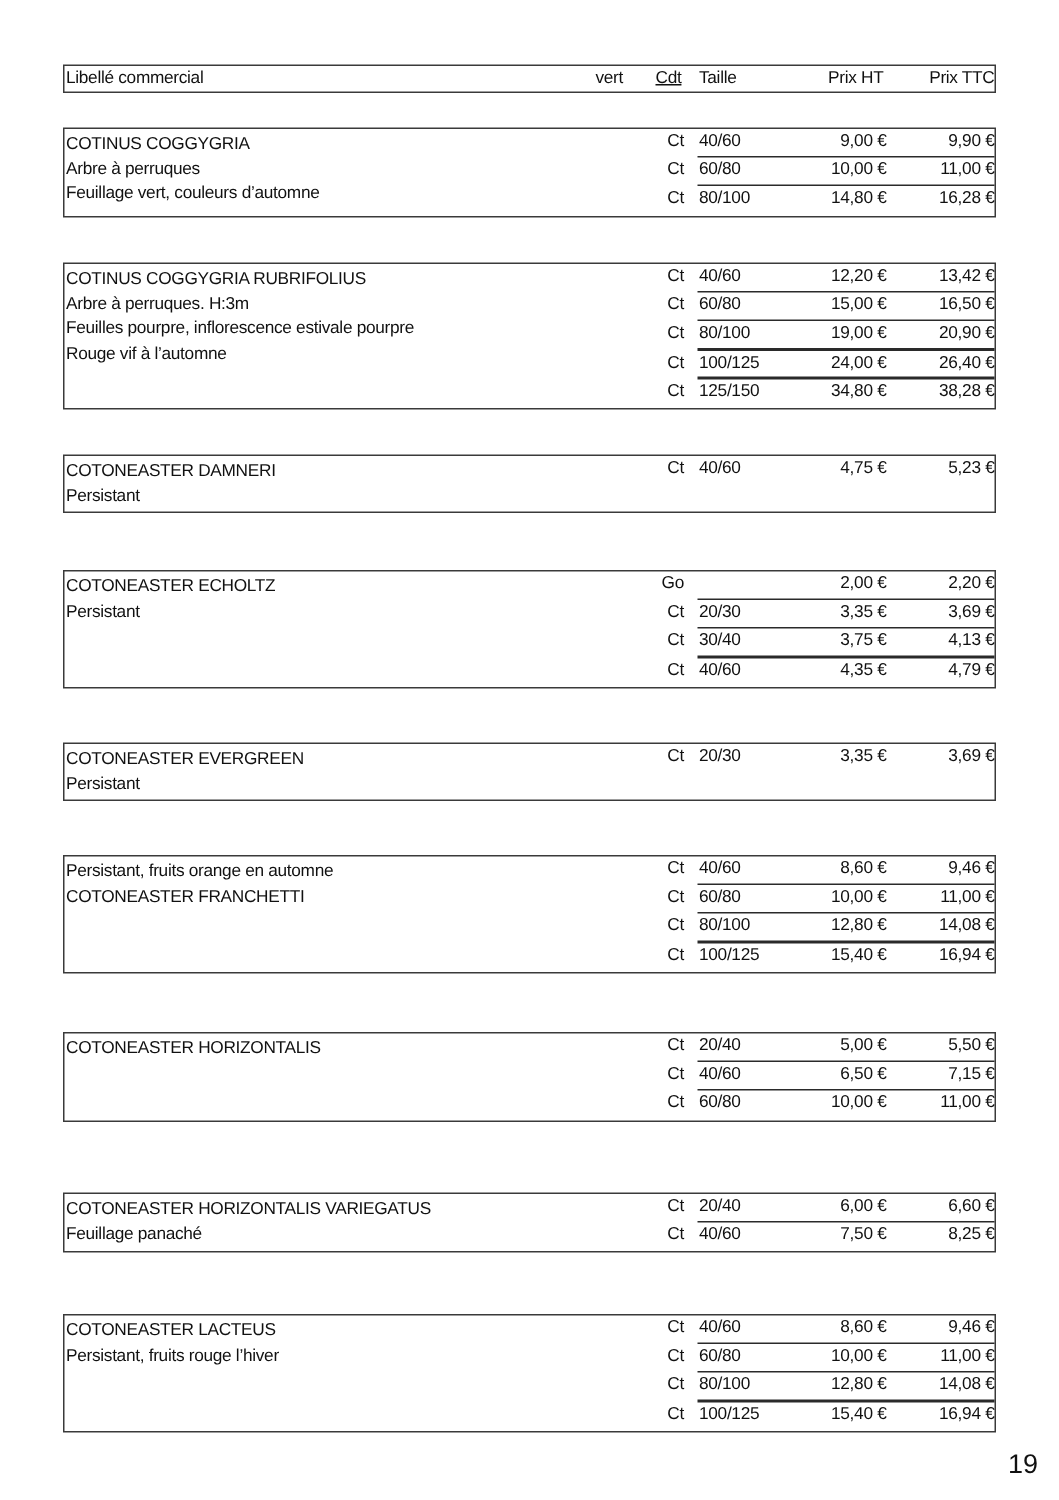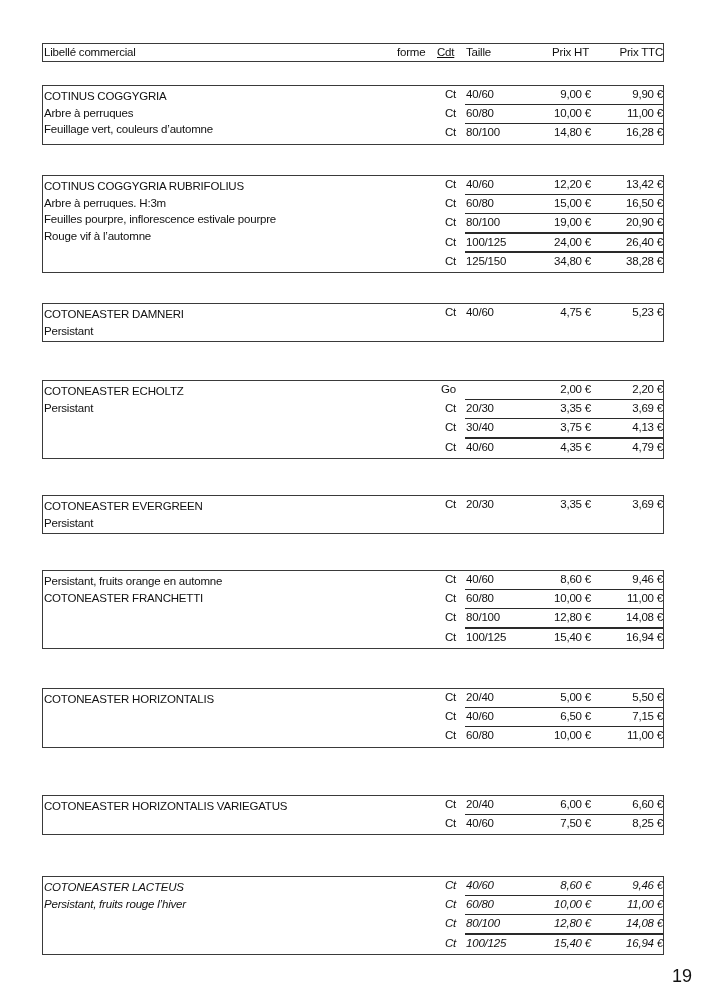--- a/index.html
+++ b/index.html
@@ -23,21 +23,21 @@
   .row .ht { right: 72px; }
   .row .ttc { right: 0px; text-align: right; }
   .row .uline { position: absolute; left: 422px; right: 0; bottom: 0; height: 1.3px; background: #2a2a2a; }
   .pagenum { position: absolute; right: 14px; top: 966px; font-size: 18px; }
 </style>
 </head>
 <body>
 
 <div class="box header">
   <span class="h-label">Libellé commercial</span>
-  <span class="h-forme">forme</span>
+  <span class="h-forme">vert</span>
   <span class="h-cdt">Cdt</span>
   <span class="h-taille">Taille</span>
   <span class="h-ht">Prix HT</span>
   <span class="h-ttc">Prix TTC</span>
 </div>
 
 <div id="blocks">
     <div class="box block" style="top: 85px; height: 58px;">
       <div class="desc">
         <div>COTINUS COGGYGRIA</div>
@@ -232,38 +232,39 @@
           <span class="cdt">Ct</span>
           <span class="taille">60/80</span>
           <span class="ht">10,00 €</span>
           <span class="ttc">11,00 €</span>
         </div>
       </div>
     </div>
     <div class="box block" style="top: 795px; height: 38px;">
       <div class="desc">
         <div>COTONEASTER HORIZONTALIS VARIEGATUS</div>
+        <div>Feuillage panaché</div>
       </div>
       <div class="rows">
         <div class="row">
           <span class="cdt">Ct</span>
           <span class="taille">20/40</span>
           <span class="ht">6,00 €</span>
           <span class="ttc">6,60 €</span>
           <div class="uline"></div>
         </div>
         <div class="row">
           <span class="cdt">Ct</span>
           <span class="taille">40/60</span>
           <span class="ht">7,50 €</span>
           <span class="ttc">8,25 €</span>
         </div>
       </div>
     </div>
-    <div class="box block" style="top: 876px; height: 77px; font-style: italic;">
+    <div class="box block" style="top: 876px; height: 77px;">
       <div class="desc">
         <div>COTONEASTER LACTEUS</div>
         <div>Persistant, fruits rouge l’hiver</div>
       </div>
       <div class="rows">
         <div class="row">
           <span class="cdt">Ct</span>
           <span class="taille">40/60</span>
           <span class="ht">8,60 €</span>
           <span class="ttc">9,46 €</span>

